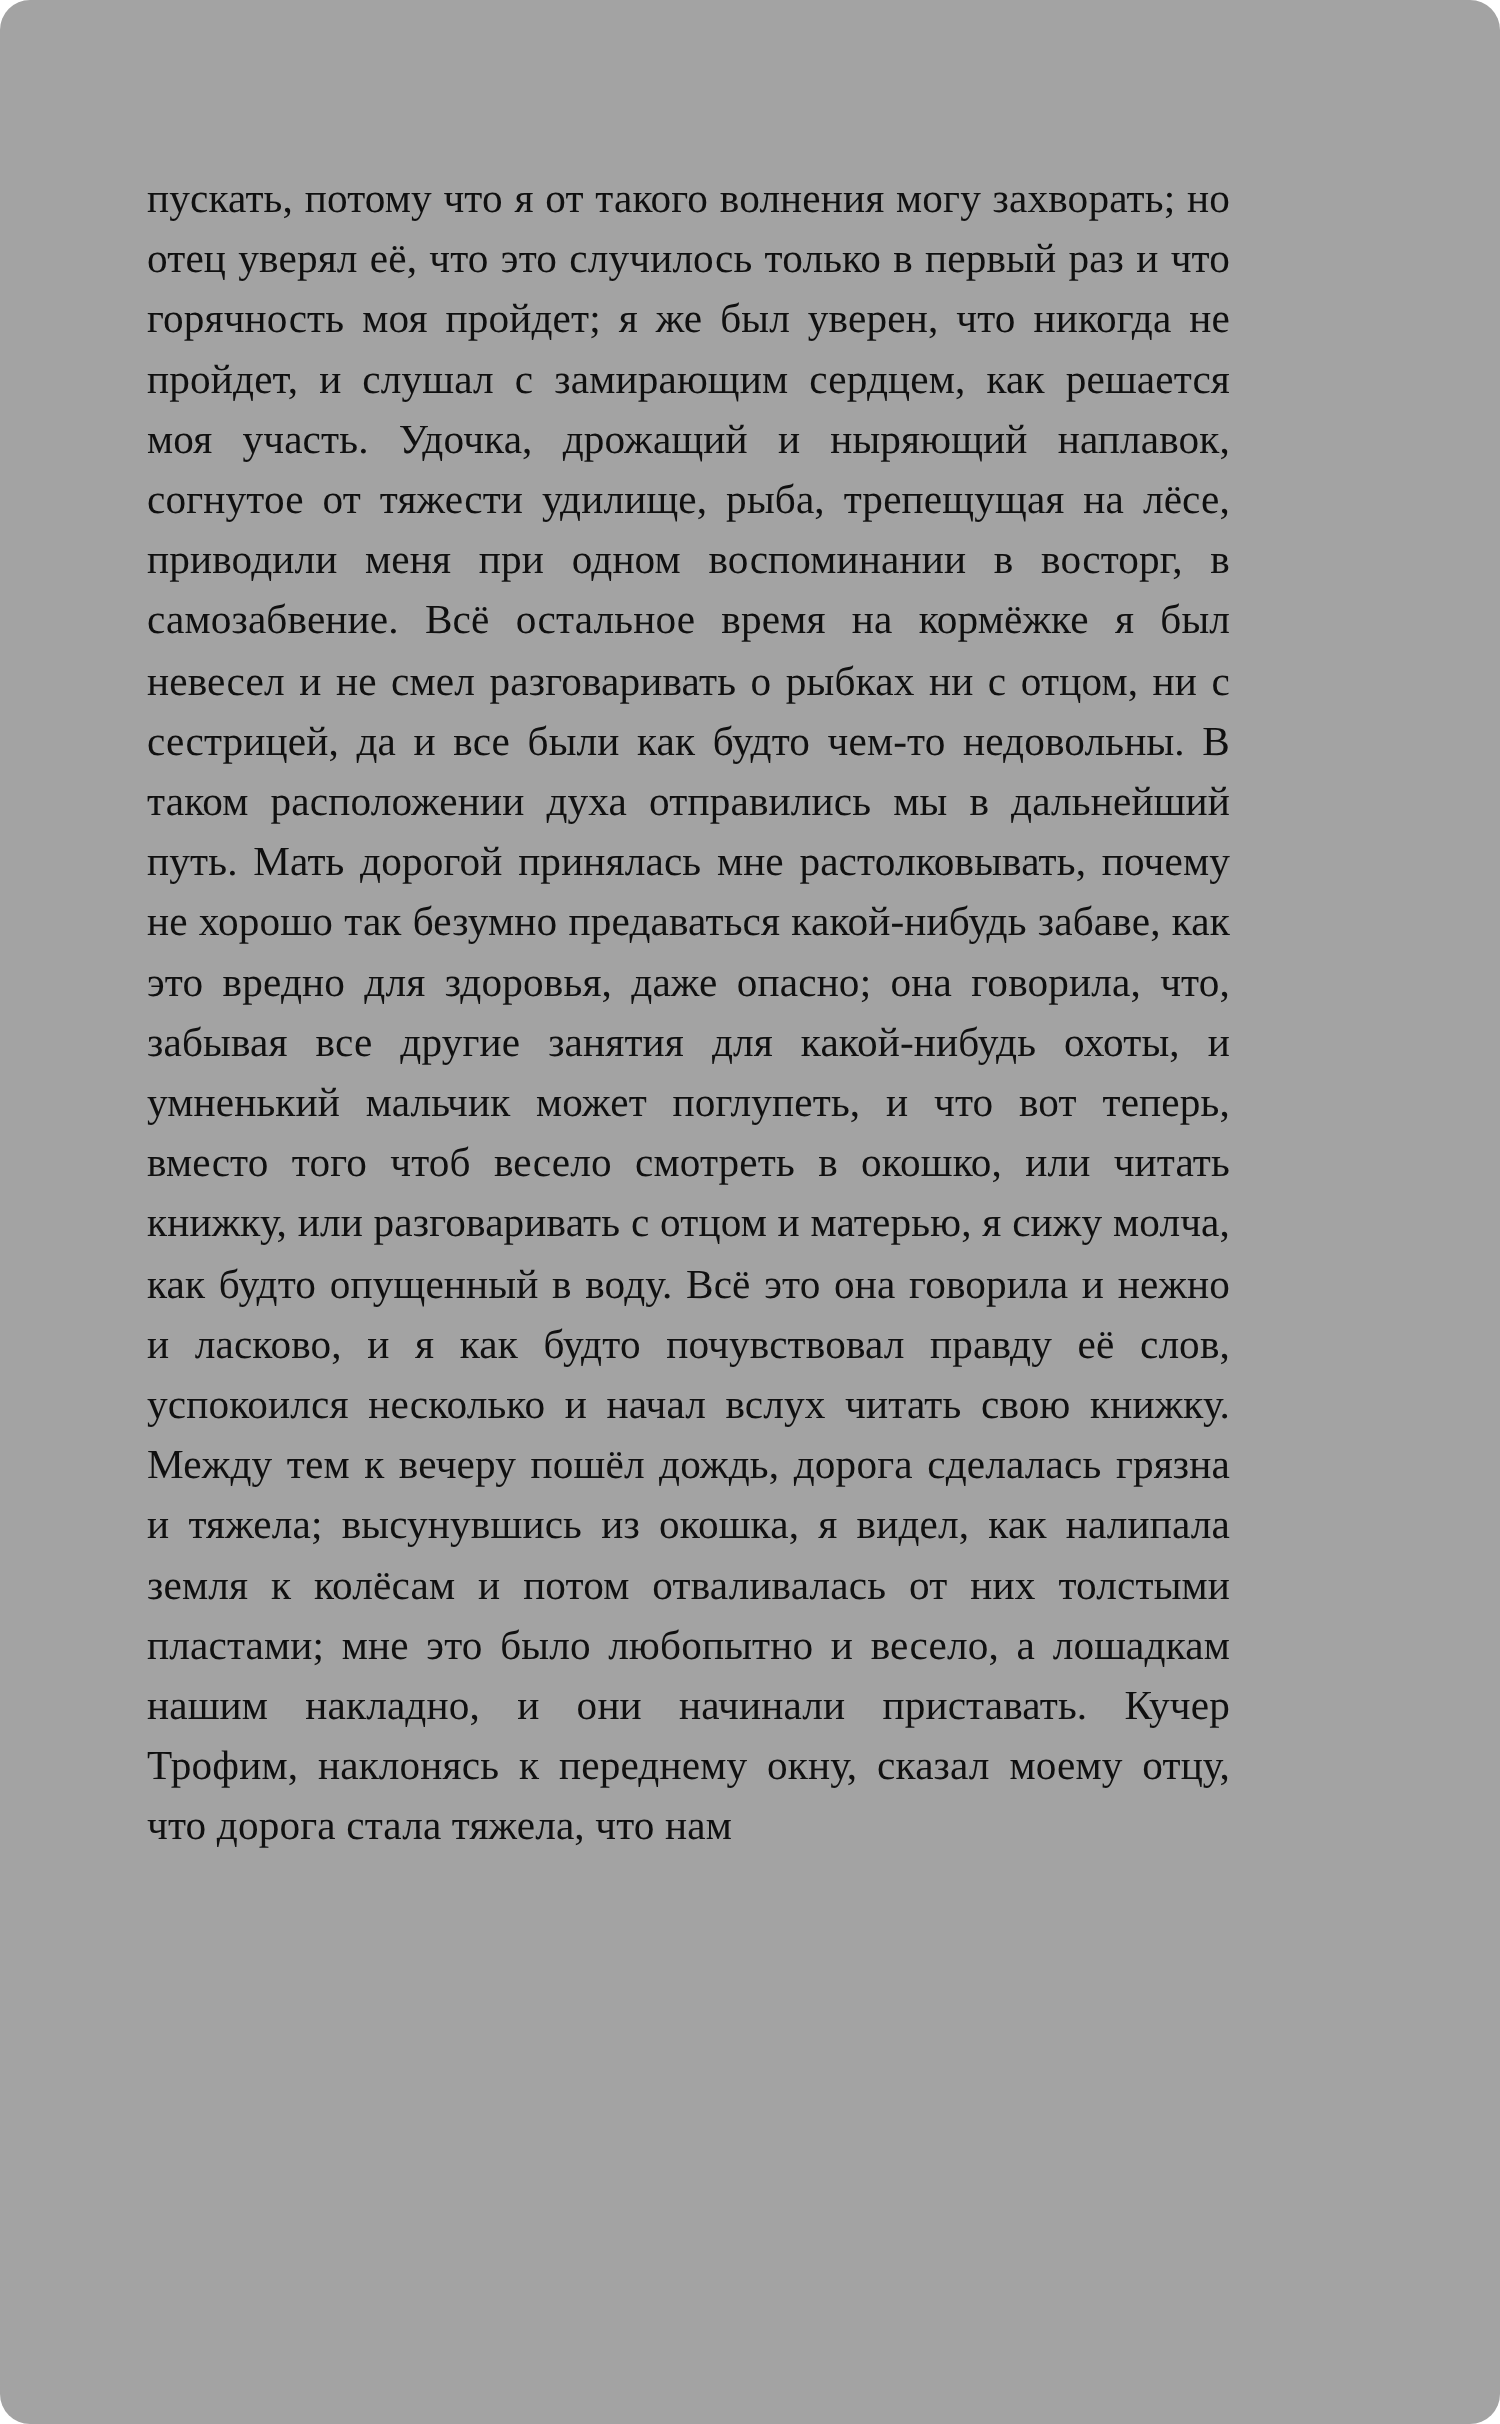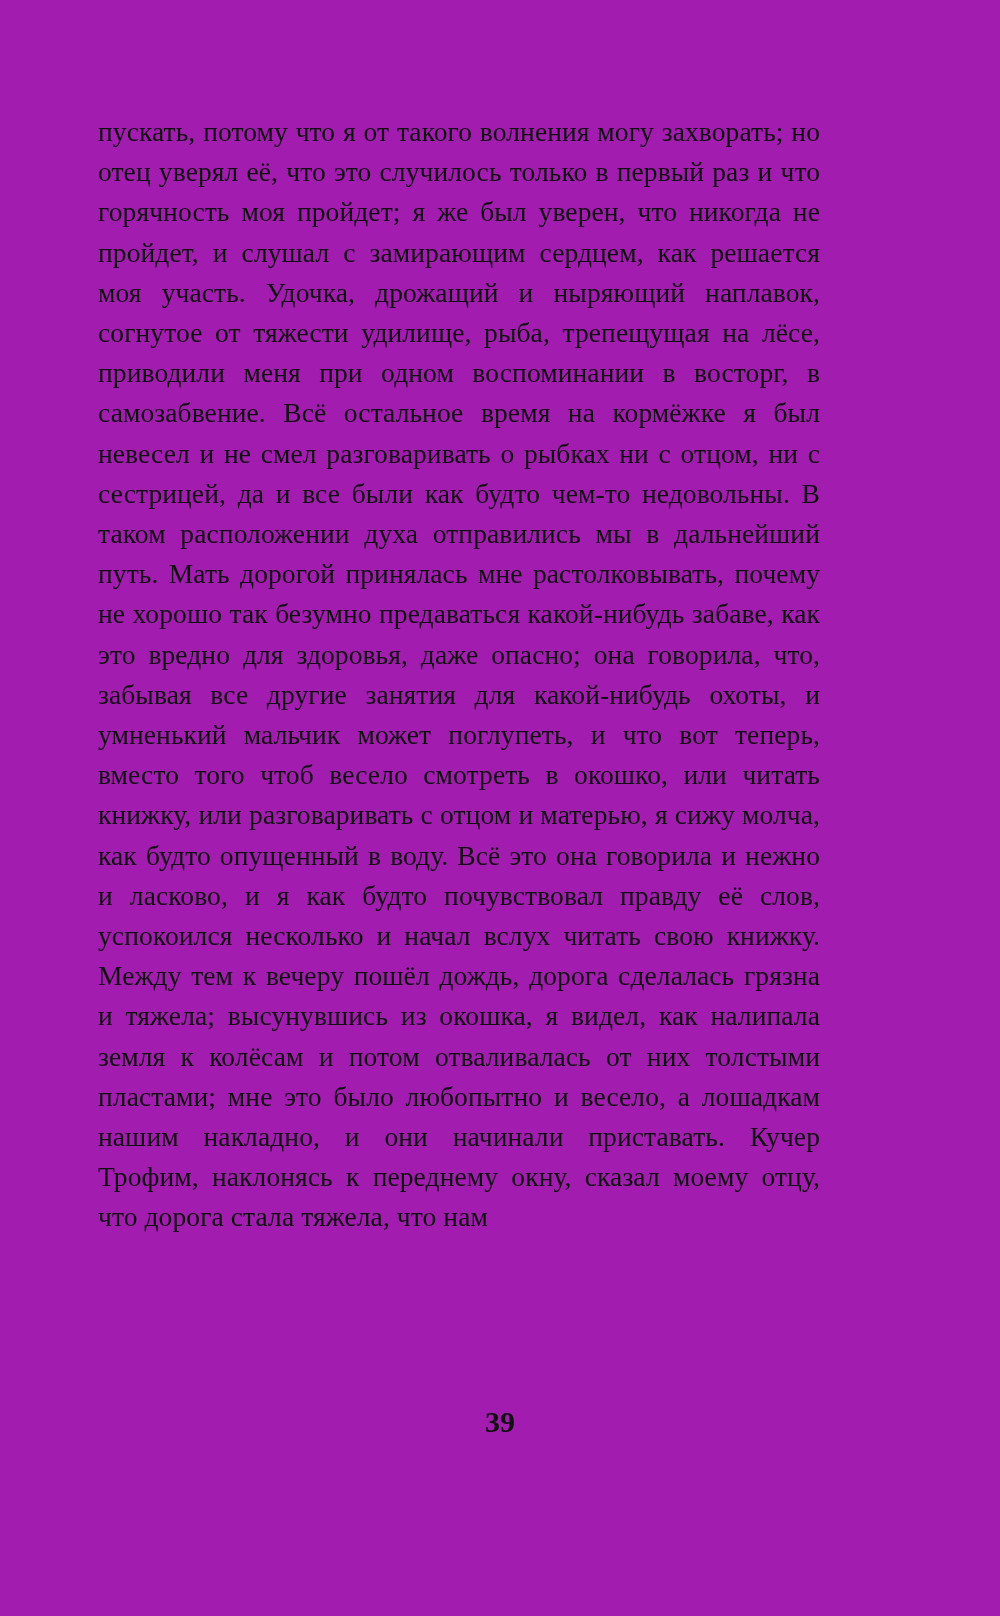--- a/index.html
+++ b/index.html
@@ -14,21 +14,22 @@
     color: #121212;
     position: relative;
     overflow: hidden;
   }
   .page {
     position: absolute;
     left: 0;
     top: 0;
     width: 1000px;
     height: 1616px;
-    background: #a21caf;
+    background: #a3a3a3;
+    border-radius: 20px;
   }
   .text-block {
     position: absolute;
     left: 98px;
     top: 112px;
     width: 722px;
     text-align: justify;
     text-justify: inter-word;
     font-size: 27.5px;
     line-height: 40.2px;
@@ -52,14 +53,13 @@
     font-family: "Liberation Serif", serif;
   }
 </style>
 </head>
 <body>
 
 <div class="page">
   <div class="text-block">
     <p>пускать, потому что я от такого волнения могу захворать; но отец уверял её, что это случилось только в первый раз и что горячность моя пройдет; я же был уверен, что никогда не пройдет, и слушал с замирающим сердцем, как решается моя участь. Удочка, дрожащий и ныряющий наплавок, согнутое от тяжести удилище, рыба, трепещущая на лёсе, приводили меня при одном воспоминании в восторг, в самозабвение. Всё остальное время на кормёжке я был невесел и не смел разговаривать о рыбках ни с отцом, ни с сестрицей, да и все были как будто чем-то недовольны. В таком расположении духа отправились мы в дальнейший путь. Мать дорогой принялась мне растолковывать, почему не хорошо так безумно предаваться какой-нибудь забаве, как это вредно для здоровья, даже опасно; она говорила, что, забывая все другие занятия для какой-нибудь охоты, и умненький мальчик может поглупеть, и что вот теперь, вместо того чтоб весело смотреть в окошко, или читать книжку, или разговаривать с отцом и матерью, я сижу молча, как будто опущенный в воду. Всё это она говорила и нежно и ласково, и я как будто почувствовал правду её слов, успокоился несколько и начал вслух читать свою книжку. Между тем к вечеру пошёл дождь, дорога сделалась грязна и тяжела; высунувшись из окошка, я видел, как налипала земля к колёсам и потом отваливалась от них толстыми пластами; мне это было любопытно и весело, а лошадкам нашим накладно, и они начинали приставать. Кучер Трофим, наклонясь к переднему окну, сказал моему отцу, что дорога стала тяжела, что нам</p>
   </div>
-  <div class="page-number">39</div>
 </div>
 
 </body></html>

